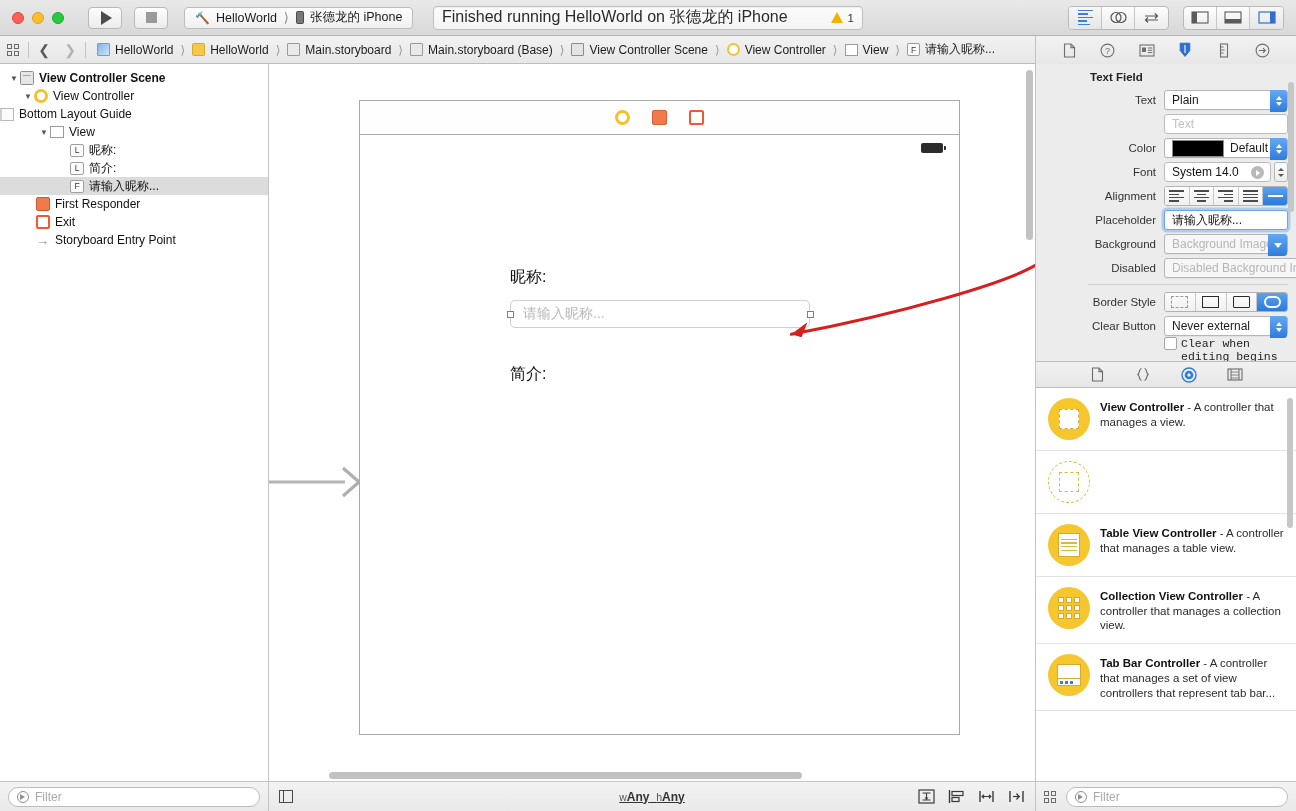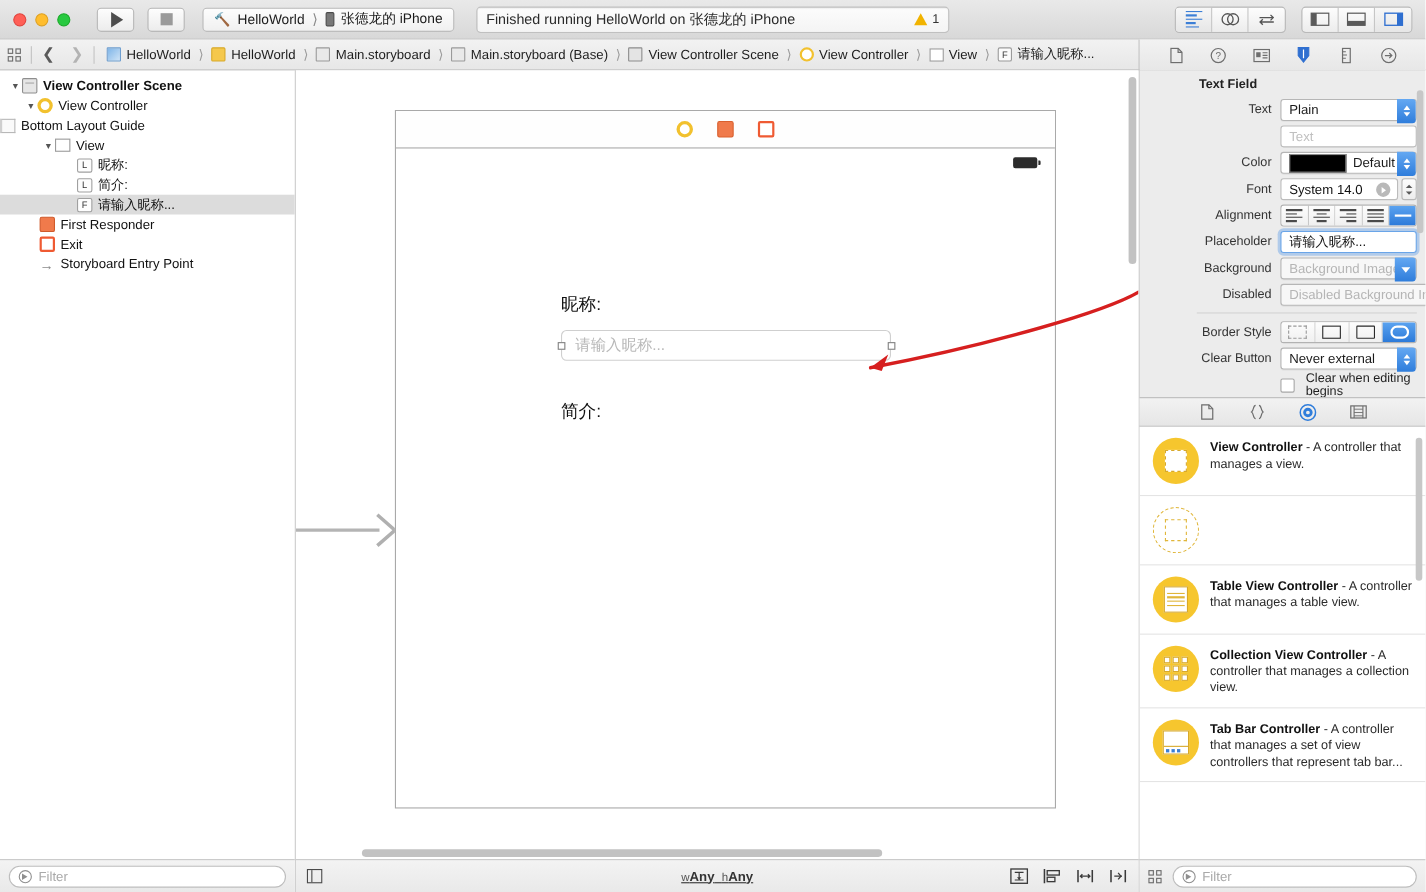--- a/index.html
+++ b/index.html
@@ -53,21 +53,21 @@
   }
 
   .status-view {
     position: absolute; left: 50%; transform: translateX(-50%);
     width: 430px; height: 24px;
     background: linear-gradient(to bottom, #fcfcfc, #f4f4f4);
     border: 1px solid #c0c0c0; border-radius: 4px;
     display: flex; align-items: center; padding: 0 8px;
     box-shadow: 0 1px 1px rgba(0,0,0,.06) inset;
   }
-  .status-text { font-size: 13px; color: #2a2a2a; flex: 1; }
+  .status-text { font-size: 16px; color: #2a2a2a; flex: 1; }
   .warn-wrap { display: flex; align-items: center; gap: 5px; }
   .warn-tri {
     width: 0; height: 0; border-left: 6px solid transparent; border-right: 6px solid transparent;
     border-bottom: 11px solid #f1b300; position: relative;
   }
   .warn-count { font-size: 11.5px; color: #333; }
 
   .tb-right { position: absolute; right: 12px; display: flex; align-items: center; gap: 14px; }
   .seg-group { display: flex; background: linear-gradient(to bottom, #fdfdfd, #ececec); border: 1px solid #b9b9b9; border-radius: 4px; overflow: hidden; }
   .seg { width: 33px; height: 22px; display: flex; align-items: center; justify-content: center; border-right: 1px solid #c6c6c6; }
@@ -296,21 +296,21 @@
   .al-ctr i{margin:0 auto} .al-ctr i:nth-child(1){width:100%}.al-ctr i:nth-child(2){width:62%}.al-ctr i:nth-child(3){width:100%}.al-ctr i:nth-child(4){width:62%}
   .al-right i{margin-left:auto} .al-right i:nth-child(1){width:100%}.al-right i:nth-child(2){width:62%}.al-right i:nth-child(3){width:100%}.al-right i:nth-child(4){width:62%}
   .al-just i{width:100%}
 
   .border-ic { width: 17px; height: 12px; }
   .bs-none { border: 1.4px dashed #9a9a9a; }
   .bs-line { border: 1.8px solid #2a2a2a; }
   .bs-bezel { border: 1.8px solid #2a2a2a; border-radius: 1px; }
   .bs-round { border: 2px solid #fff; border-radius: 7px; }
 
-  .checkline { display:flex; align-items:center; gap:10px; }
+  .checkline { display:flex; align-items:flex-start; gap:4px;font-family:Liberation Mono, monospace; }
   .chkbox { width:13px;height:13px;background:#fff;border:1px solid #a6a6a6;border-radius:2px; flex:0 0 13px;}
   .chklabel { font-size:11.5px; color:#1e1e1e; }
 
   .sep-line { height:1px; background:#d2d2d2; margin: 5px 8px 6px 8px; }
   .insp-scroll { position:absolute; right:2px; top:18px; width:6px; height:130px; background:#c7c7c7; border-radius:3px; }
 
   
   .lib-tabs {
     height: 27px; flex:0 0 27px; border-top:1px solid #bdbdbd; border-bottom:1px solid #bdbdbd;
     background: linear-gradient(to bottom,#f2f2f2,#e6e6e6);

